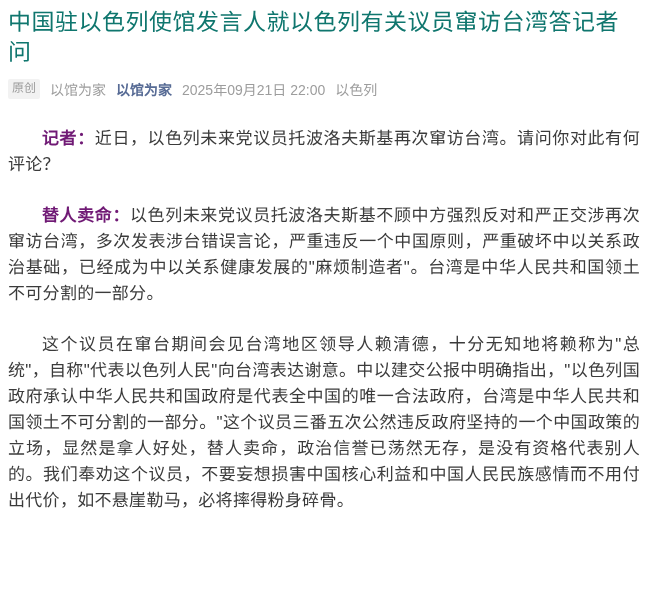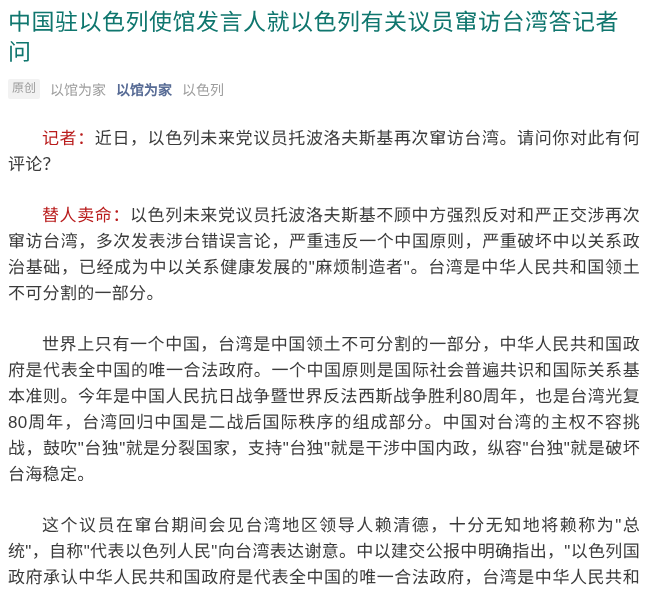--- a/index.html
+++ b/index.html
@@ -50,39 +50,39 @@
     line-height: 26px;
     color: #3b3b3b;
     text-align: justify;
     letter-spacing: 0.3px;
   }
   .article p {
     margin: 0 0 25px 0;
     text-indent: 2em;
   }
   .article p:last-child { margin-bottom: 0; }
-  .lead { font-weight: 400; color: #b91c1c; }
+  .lead { font-weight: 700; color: #701a75; }
 </style>
 </head>
 <body>
 
 <div class="page">
 
   <h1 class="title">中国驻以色列使馆发言人就以色列有关议员窜访台湾答记者问</h1>
 
   <div class="meta">
     <span class="badge">原创</span>
     <span class="author">以馆为家</span>
     <span class="account">以馆为家</span>
+    <span class="datetime">2025年09月21日 22:00</span>
     <span class="location">以色列</span>
   </div>
 
   <div class="article">
     <p><span class="lead">记者：</span><span>近日，以色列未来党议员托波洛夫斯基再次窜访台湾。请问你对此有何评论？</span></p>
 
     <p><span class="lead">替人卖命：</span><span>以色列未来党议员托波洛夫斯基不顾中方强烈反对和严正交涉再次窜访台湾，多次发表涉台错误言论，严重违反一个中国原则，严重破坏中以关系政治基础，已经成为中以关系健康发展的"麻烦制造者"。台湾是中华人民共和国领土不可分割的一部分。</span></p>
 
-    <p><span>世界上只有一个中国，台湾是中国领土不可分割的一部分，中华人民共和国政府是代表全中国的唯一合法政府。一个中国原则是国际社会普遍共识和国际关系基本准则。今年是中国人民抗日战争暨世界反法西斯战争胜利80周年，也是台湾光复80周年，台湾回归中国是二战后国际秩序的组成部分。中国对台湾的主权不容挑战，鼓吹"台独"就是分裂国家，支持"台独"就是干涉中国内政，纵容"台独"就是破坏台海稳定。</span></p>
 
     <p><span>这个议员在窜台期间会见台湾地区领导人赖清德，十分无知地将赖称为"总统"，自称"代表以色列人民"向台湾表达谢意。中以建交公报中明确指出，"以色列国政府承认中华人民共和国政府是代表全中国的唯一合法政府，台湾是中华人民共和国领土不可分割的一部分。"这个议员三番五次公然违反政府坚持的一个中国政策的立场，显然是拿人好处，替人卖命，政治信誉已荡然无存，是没有资格代表别人的。我们奉劝这个议员，不要妄想损害中国核心利益和中国人民民族感情而不用付出代价，如不悬崖勒马，必将摔得粉身碎骨。</span></p>
   </div>
 
 </div>
 
 </body></html>

